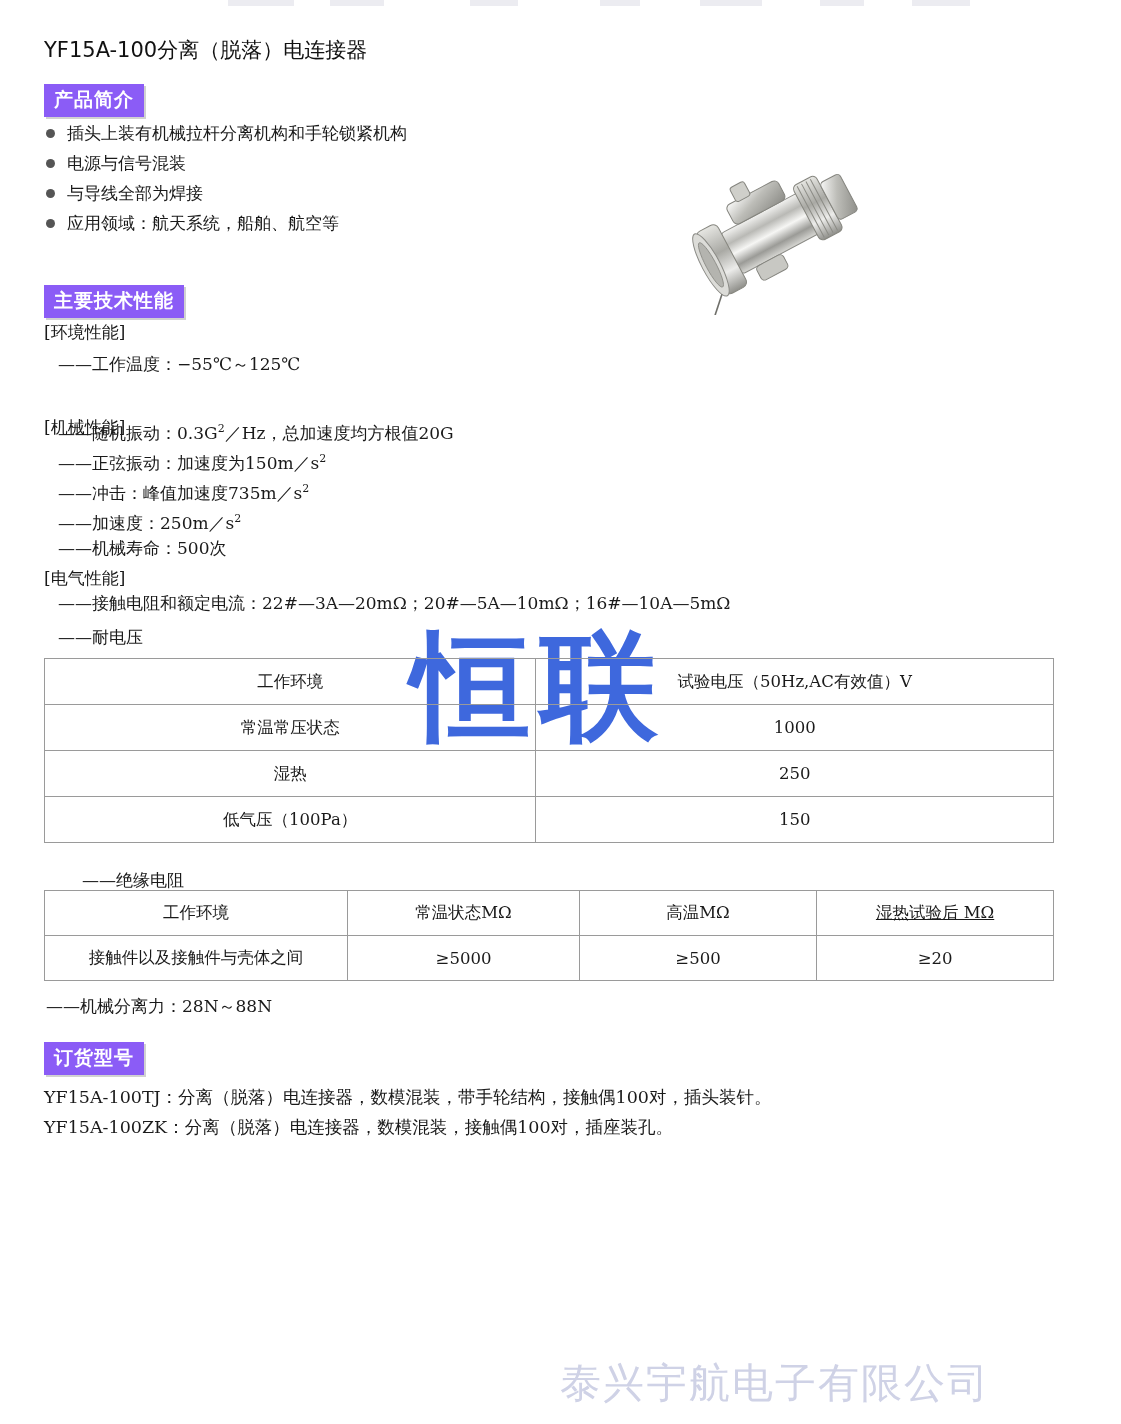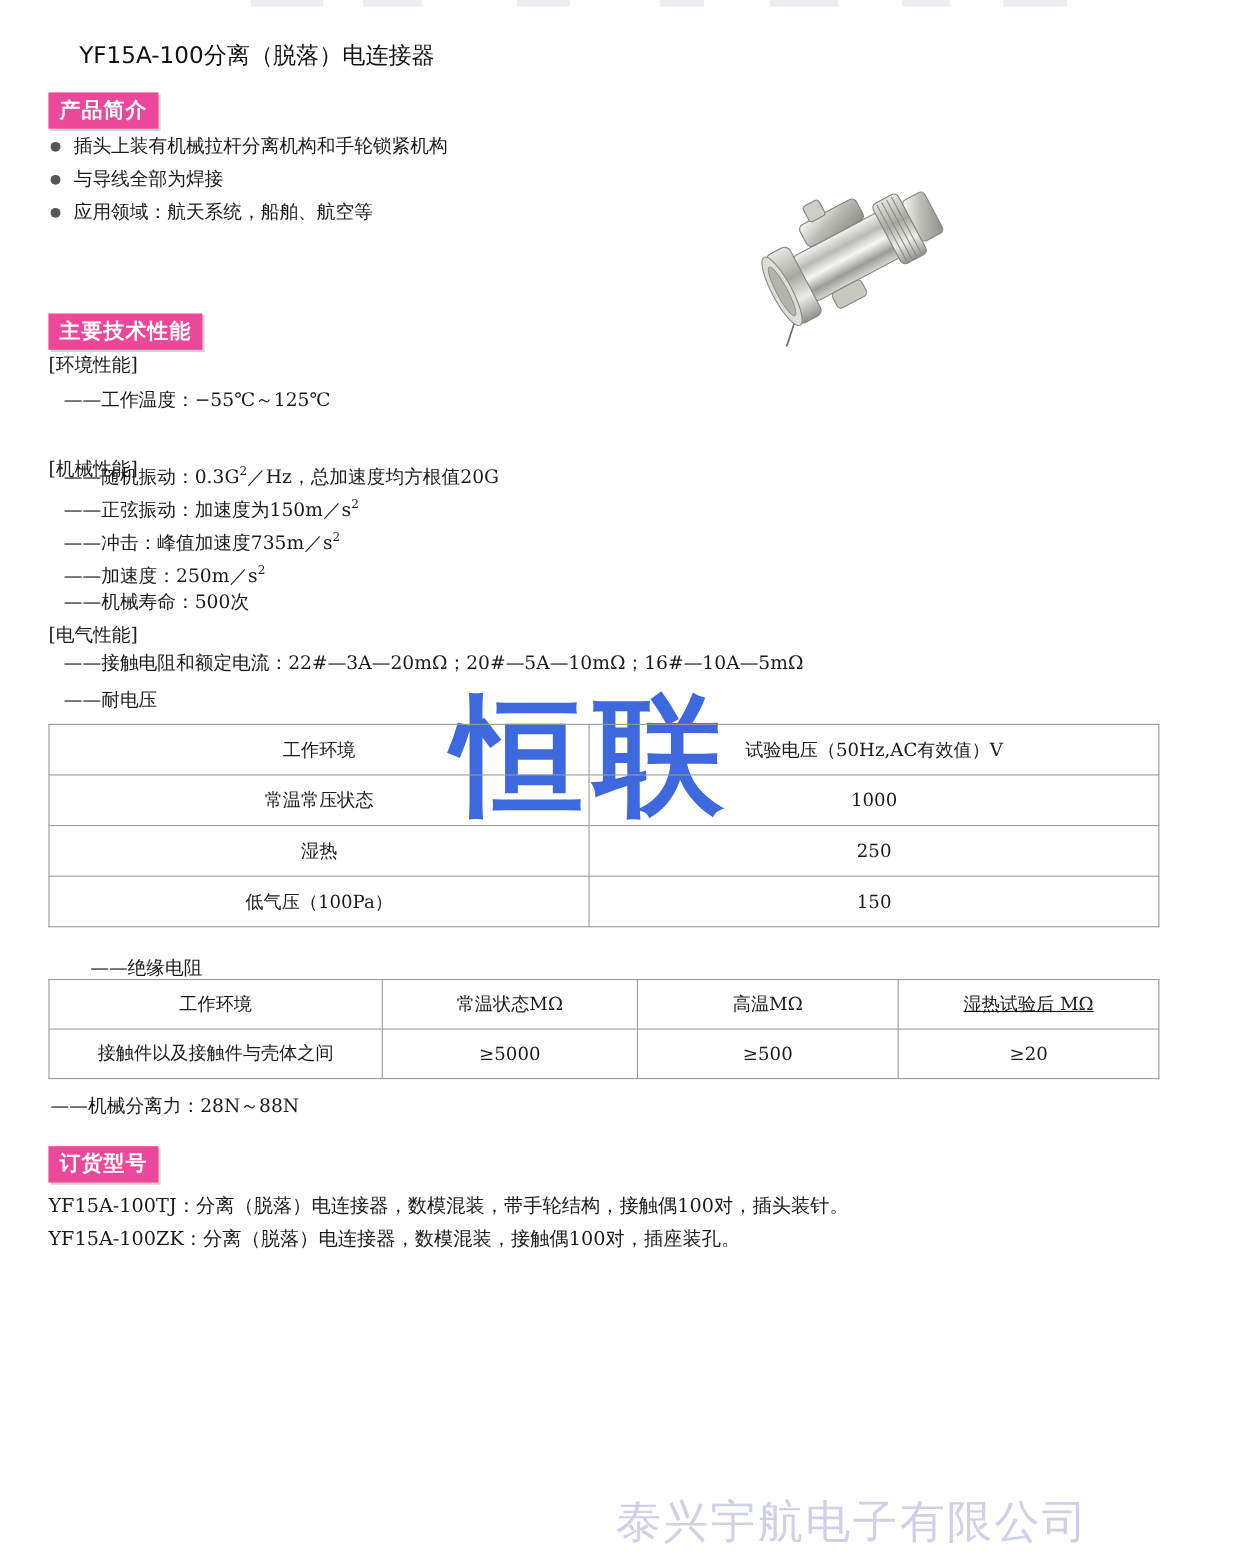--- a/index.html
+++ b/index.html
@@ -68,27 +68,26 @@
   
   .doc-title {
     position: absolute;
     left: 44px;
     top: 36px;
     font-size: 21px;
     font-family: "DejaVu Sans", sans-serif;
     letter-spacing: 0px;
     color: #111;
     white-space: nowrap;
-    margin-left: 28px;
   }
   
   .sec-head {
     position: absolute;
     display: inline-block;
-    background: #ec4899;
+    background: #8b5cf6;
     color: #ffffff;
     font-size: 19px;
     font-weight: bold;
     font-family: "DejaVu Sans", sans-serif;
     padding: 3px 10px 4px 10px;
     letter-spacing: 1px;
     box-shadow: 2px 2px 0 rgba(0,0,0,.18);
     white-space: nowrap;
   }
   
@@ -186,20 +185,24 @@
   <div class="content">
 
     <div class="doc-title">YF15A-100分离（脱落）电连接器</div>
 
     <div class="sec-head" style="left:44px; top:84px;">产品简介</div>
 
     <div class="bullets">
       <div class="bullet-row">
         <div class="bullet-dot"></div>
         <div class="bullet-text">插头上装有机械拉杆分离机构和手轮锁紧机构</div>
+      </div>
+      <div class="bullet-row">
+        <div class="bullet-dot"></div>
+        <div class="bullet-text">电源与信号混装</div>
       </div>
       <div class="bullet-row">
         <div class="bullet-dot"></div>
         <div class="bullet-text">与导线全部为焊接</div>
       </div>
       <div class="bullet-row">
         <div class="bullet-dot"></div>
         <div class="bullet-text">应用领域：航天系统，船舶、航空等</div>
       </div>
     </div>

